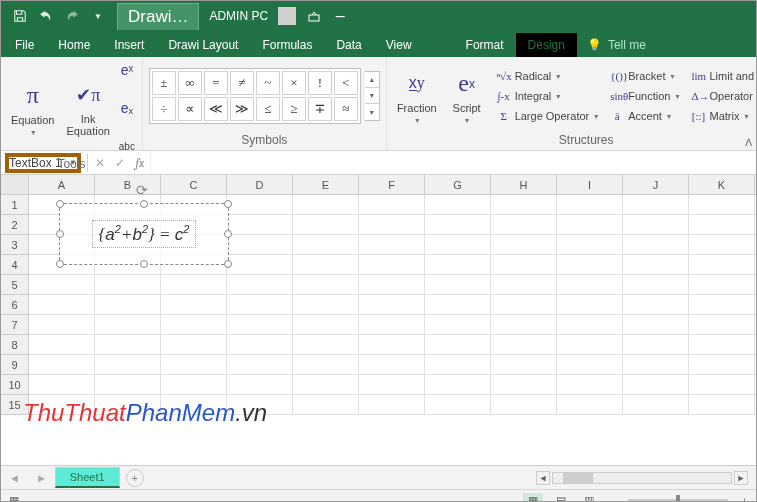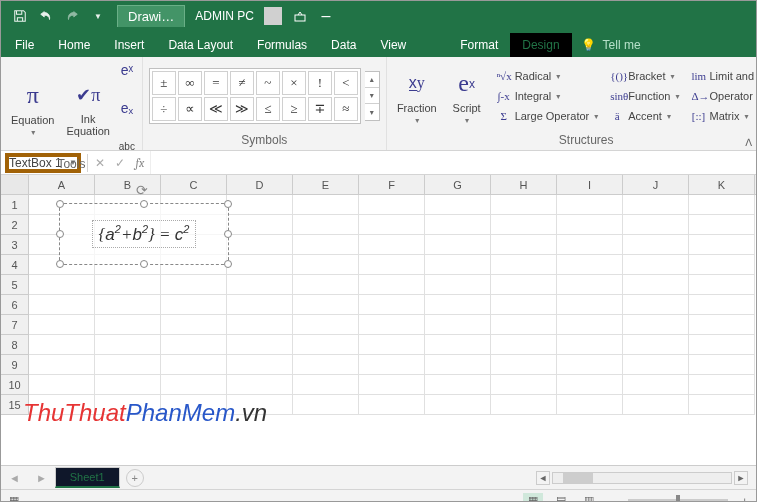--- a/index.html
+++ b/index.html
@@ -3,21 +3,21 @@
 <meta charset="utf-8">
 <style>
 *{box-sizing:border-box;margin:0;padding:0;font-family:"Segoe UI",Arial,sans-serif;user-select:none}
 body{width:757px;height:502px;background:#fff;overflow:hidden;position:relative;border:1px solid #999}
 .titlebar{height:30px;background:#217346;display:flex;align-items:center;color:#fff;font-size:12px}
 .qat{display:flex;align-items:center;gap:4px;padding:0 8px}
 .qat-btn{width:22px;height:22px;display:flex;align-items:center;justify-content:center;opacity:.9}
 .qat-btn svg{width:14px;height:14px;fill:#fff;stroke:#fff}
 .title-ctr{flex:1;text-align:center;font-size:12px;opacity:.95;position:relative;left:-20px}
 .title-right{display:flex;align-items:center;gap:10px;padding-right:8px}
-.title-tab{background:#439467;padding:3px 10px;font-size:13px;border:1px solid #6aaf87;border-bottom:none}
+.title-tab{background:#439467;padding:3px 10px;font-size:17px;border:1px solid #6aaf87;border-bottom:none}
 .avatar{width:18px;height:18px;background:#d0d0d0}
 .win-btn{width:16px;height:16px;display:flex;align-items:center;justify-content:center}
 .tabs{height:26px;background:#217346;display:flex;align-items:flex-end;color:#fff;font-size:12px}
 .tab{padding:5px 12px 5px;cursor:pointer}
 .tab.active{background:#000000;color:#217346}
 .tab.file{padding-left:14px}
 .tab-sep{flex:0 0 30px}
 .tell-me{display:flex;align-items:center;gap:6px;padding:5px 10px;color:#b5e0c8}
 .ribbon{height:94px;background:#f3f3f3;border-bottom:1px solid #d4d4d4;display:flex;position:relative}
 .group{display:flex;flex-direction:column;padding:4px 6px 2px;border-right:1px solid #e1e1e1}
@@ -57,21 +57,21 @@
 .h-tl{left:-4px;top:-4px}.h-tr{right:-4px;top:-4px}.h-bl{left:-4px;bottom:-4px}.h-br{right:-4px;bottom:-4px}
 .h-t{left:50%;top:-4px;margin-left:-4px}.h-b{left:50%;bottom:-4px;margin-left:-4px}
 .h-l{left:-4px;top:50%;margin-top:-4px}.h-r{right:-4px;top:50%;margin-top:-4px}
 .rotate{position:absolute;left:50%;top:-22px;margin-left:-8px;width:16px;height:16px;color:#888;font-size:14px}
 .equation{border:1px dotted #aaa;padding:2px 6px;font-family:"Cambria Math",serif;font-size:17px;font-style:italic;color:#333}
 .equation sup{font-size:11px}
 .watermark{position:absolute;left:22px;bottom:38px;font-size:24px;font-weight:normal;font-style:italic;font-family:Arial;white-space:nowrap}
 .wm1{color:#e63434}.wm2{color:#2857c9}.wm3{color:#333}
 .sheet-tabs{height:24px;border-top:1px solid #ccc;background:#f3f3f3;display:flex;align-items:center;font-size:11px;color:#555;position:relative}
 .st-nav{padding:0 8px;color:#aaa}
-.st-tab{padding:3px 14px;border:1px solid #ccc;background:#0f172a;border-bottom:2px solid #217346;color:#217346}
+.st-tab{padding:3px 14px;border:1px solid #ccc;background:#5eead4;border-bottom:2px solid #217346;color:#217346}
 .st-add{width:18px;height:18px;border:1px solid #ccc;border-radius:50%;display:flex;align-items:center;justify-content:center;margin-left:6px;color:#888}
 .st-scroll{position:absolute;right:8px;display:flex;align-items:center;gap:2px}
 .st-scroll .track{width:180px;height:12px;background:#eee;border:1px solid #ccc;position:relative}
 .st-scroll .thumb{position:absolute;left:10px;top:0;width:30px;height:10px;background:#cdcdcd}
 .st-scroll .arr{width:14px;height:14px;border:1px solid #ccc;display:flex;align-items:center;justify-content:center;font-size:9px;background:#f3f3f3;color:#666}
 .status{height:22px;background:#f3f3f3;border-top:1px solid #d4d4d4;display:flex;align-items:center;justify-content:space-between;padding:0 8px;font-size:11px;color:#666}
 .status-right{display:flex;align-items:center;gap:8px}
 .view-btn{width:20px;height:16px;border:1px solid transparent;display:flex;align-items:center;justify-content:center}
 .view-btn.active{background:#d0e8db}
 .zoom-slider{width:100px;height:4px;background:#ccc;position:relative;margin:0 6px}
@@ -110,21 +110,21 @@
         </svg>
       </div>
     <div class="win-btn" style="font-size:16px">–</div>
   </div>
 </div>
 
 <div class="tabs">
   <div class="tab file">File</div>
   <div class="tab">Home</div>
   <div class="tab">Insert</div>
-  <div class="tab">Data Layout</div>
+  <div class="tab">Drawi Layout</div>
   <div class="tab">Formulas</div>
   <div class="tab">Data</div>
   <div class="tab">View</div>
   <div class="tab-sep"></div>
   <div class="tab">Format</div>
   <div class="tab active">Design</div>
   <div class="tell-me">
     <span>💡</span>
     <span>Tell me</span>
   </div>

